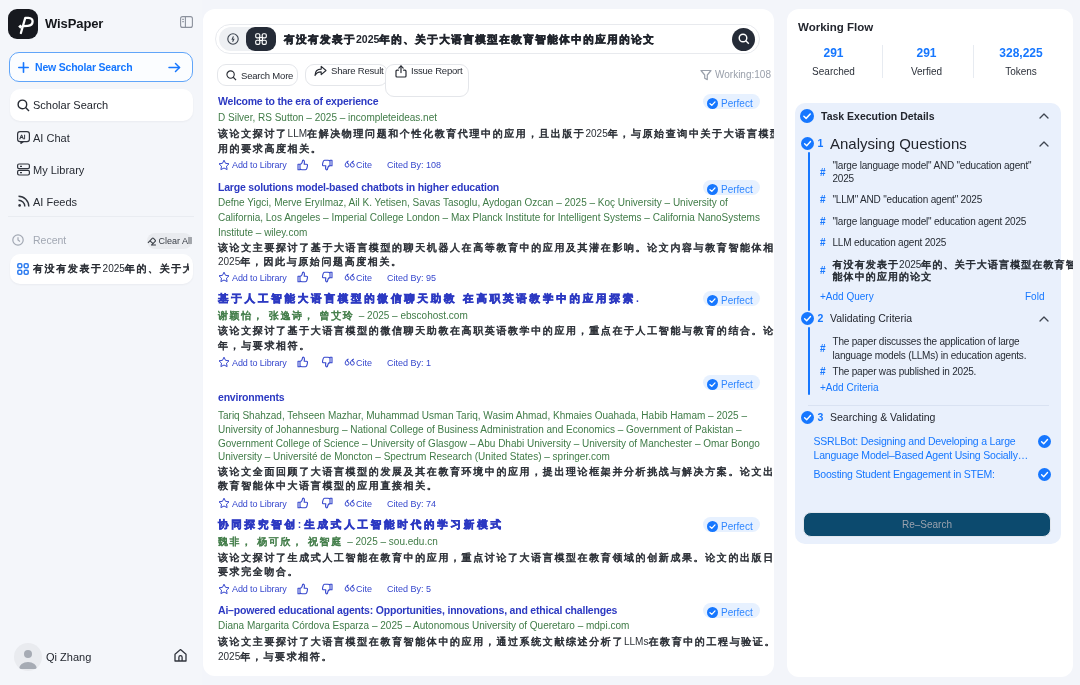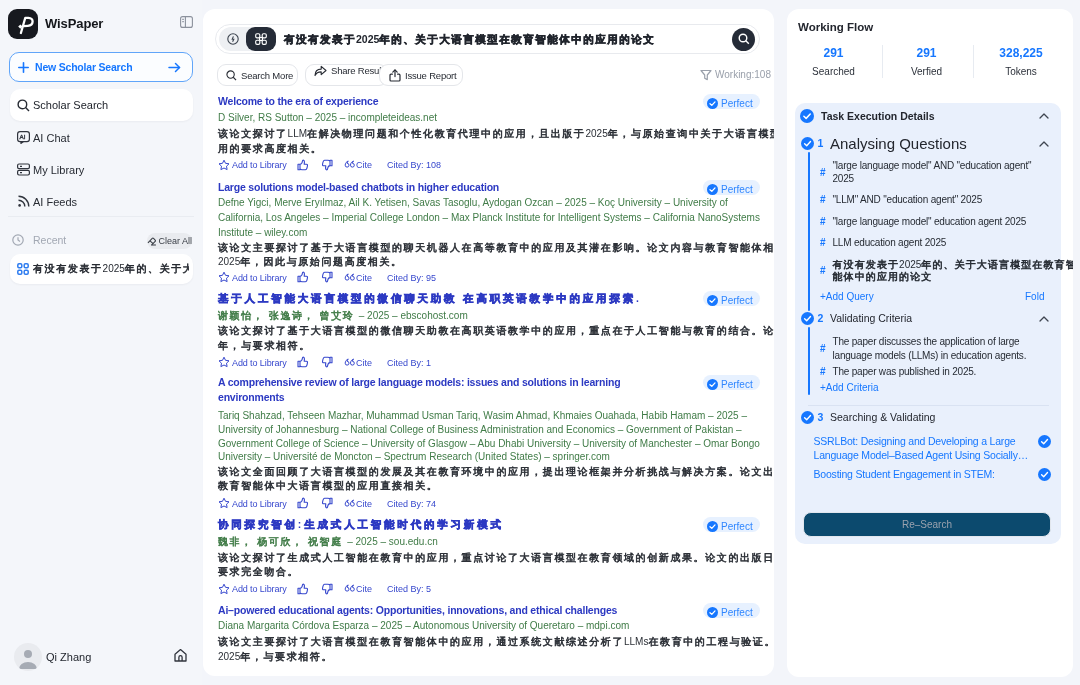--- a/index.html
+++ b/index.html
@@ -151,21 +151,21 @@
         <line x1="7.9" y1="7.9" x2="11" y2="11"></line>
       </svg>
   <span style="margin-left:4px;font-size:9.5px;color:#272b33;white-space:nowrap;letter-spacing:-.2px">Search More</span>
 </div>
 <div class="abs" style="left:102px;top:55px;width:83px;height:22px;border:1px solid #e4e6ea;border-radius:9px;background:#fff;display:flex;align-items:flex-start">
   <svg style="margin-left:8px" width="13" height="12" viewBox="0 0 13 12" fill="none" stroke="#272b33" stroke-width="1.1" stroke-linejoin="round">
         <path d="M7.2 4.1 V1.3 L12 5.5 L7.2 9.7 V6.9 C3.5 6.9 2 8.4 1 10.6 C1 6.4 3.2 4.1 7.2 4.1 Z"></path>
       </svg>
   <span style="margin-left:4px;font-size:9.5px;color:#272b33;white-space:nowrap;letter-spacing:-.2px">Share Result</span>
 </div>
-<div class="abs" style="left:176px;top:55px;width:84px;height:22px;border:1px solid #e4e6ea;border-radius:9px;background:#fff;display:flex;align-items:center">
+<div class="abs" style="left:182px;top:55px;width:84px;height:33px;border:1px solid #e4e6ea;border-radius:9px;background:#fff;display:flex;align-items:flex-start">
   <svg style="margin-left:9px" width="12" height="13" viewBox="0 0 12 13" fill="none" stroke="#272b33" stroke-width="1.2" stroke-linejoin="round" stroke-linecap="round">
         <path d="M3.4 5.2 H2 a1 1 0 0 0 -1 1 V11 a1 1 0 0 0 1 1 H10 a1 1 0 0 0 1-1 V6.2 a1 1 0 0 0 -1-1 H8.6"></path>
         <line x1="6" y1="1" x2="6" y2="7.6"></line>
         <path d="M3.8 3.1 L6 .9 L8.2 3.1"></path>
       </svg>
   <span style="margin-left:4px;font-size:9.5px;color:#272b33;white-space:nowrap;letter-spacing:-.2px">Issue Report</span>
 </div>
 <svg class="abs" style="left:497px;top:60px" width="12" height="12" viewBox="0 0 12 12" fill="none" stroke="#9aa0ab" stroke-width="1.2" stroke-linejoin="round">
       <path d="M1 1.5 H11 L7.3 6 V10.6 L4.7 9.2 V6 Z"></path>
     </svg>
@@ -250,21 +250,20 @@
 <svg class="abs" style="left:118px;top:347.0px" width="12" height="12" viewBox="0 0 12 12" fill="none" stroke="#3647cd" stroke-width="1.1" stroke-linejoin="round">
       <path d="M11 6.8 h-2 V1.2 h2 z M9 2.1 c-.6-.6-1-.9-2-.9 H3.7 c-1.5 0-2 2.8-2.2 4.4 -.1.7.3 1.2 1 1.2 H4.8 c-.3 1.5-.6 3.5 .6 4 .8.3 1.1-.2 1.2-1 .2-1.6 1.1-3 2.4-3.2"></path>
     </svg>
 <svg class="abs" style="left:141px;top:348.5px" width="11" height="9" viewBox="0 0 11 9" fill="none" stroke="#3647cd" stroke-width="1">
       <path d="M4.3 1 C2.6 1.6 1.2 3 1.2 5.2 a1.9 1.9 0 1 0 1.9 -1.9 C3.1 2.4 3.6 1.6 4.3 1 Z"></path>
       <path d="M9.6 1 C7.9 1.6 6.5 3 6.5 5.2 a1.9 1.9 0 1 0 1.9 -1.9 C8.4 2.4 8.9 1.6 9.6 1 Z"></path>
     </svg>
 <div class="abs nw" style="left:153px;top:346.5px;font-size:9px;line-height:14px;color:#3647cd">Cite</div>
 <div class="abs nw" style="left:184px;top:346.5px;font-size:9px;line-height:14px;color:#3647cd">Cited By: 1</div>
 
-<div class="t" style="left:15px;top:366px">A comprehensive review of large language models: issues and solutions in learning</div>
     <div class="badge" style="top:366.0px">
       <svg width="11" height="11" viewBox="0 0 11 11">
         <circle cx="5.5" cy="5.5" r="5.5" fill="#1677ff"></circle>
         <path d="M3 5.7 L4.8 7.4 L8 3.9" stroke="#fff" stroke-width="1.3" fill="none" stroke-linecap="round" stroke-linejoin="round"></path>
       </svg>
       <b>Perfect</b>
     </div>
 <div class="t" style="left:15px;top:381px">environments</div>
 <div class="au" style="left:15px;top:400px">Tariq Shahzad, Tehseen Mazhar, Muhammad Usman Tariq, Wasim Ahmad, Khmaies Ouahada, Habib Hamam – 2025 –</div>
 <div class="au" style="left:15px;top:413.7px">University of Johannesburg – National College of Business Administration and Economics – Government of Pakistan –</div>

